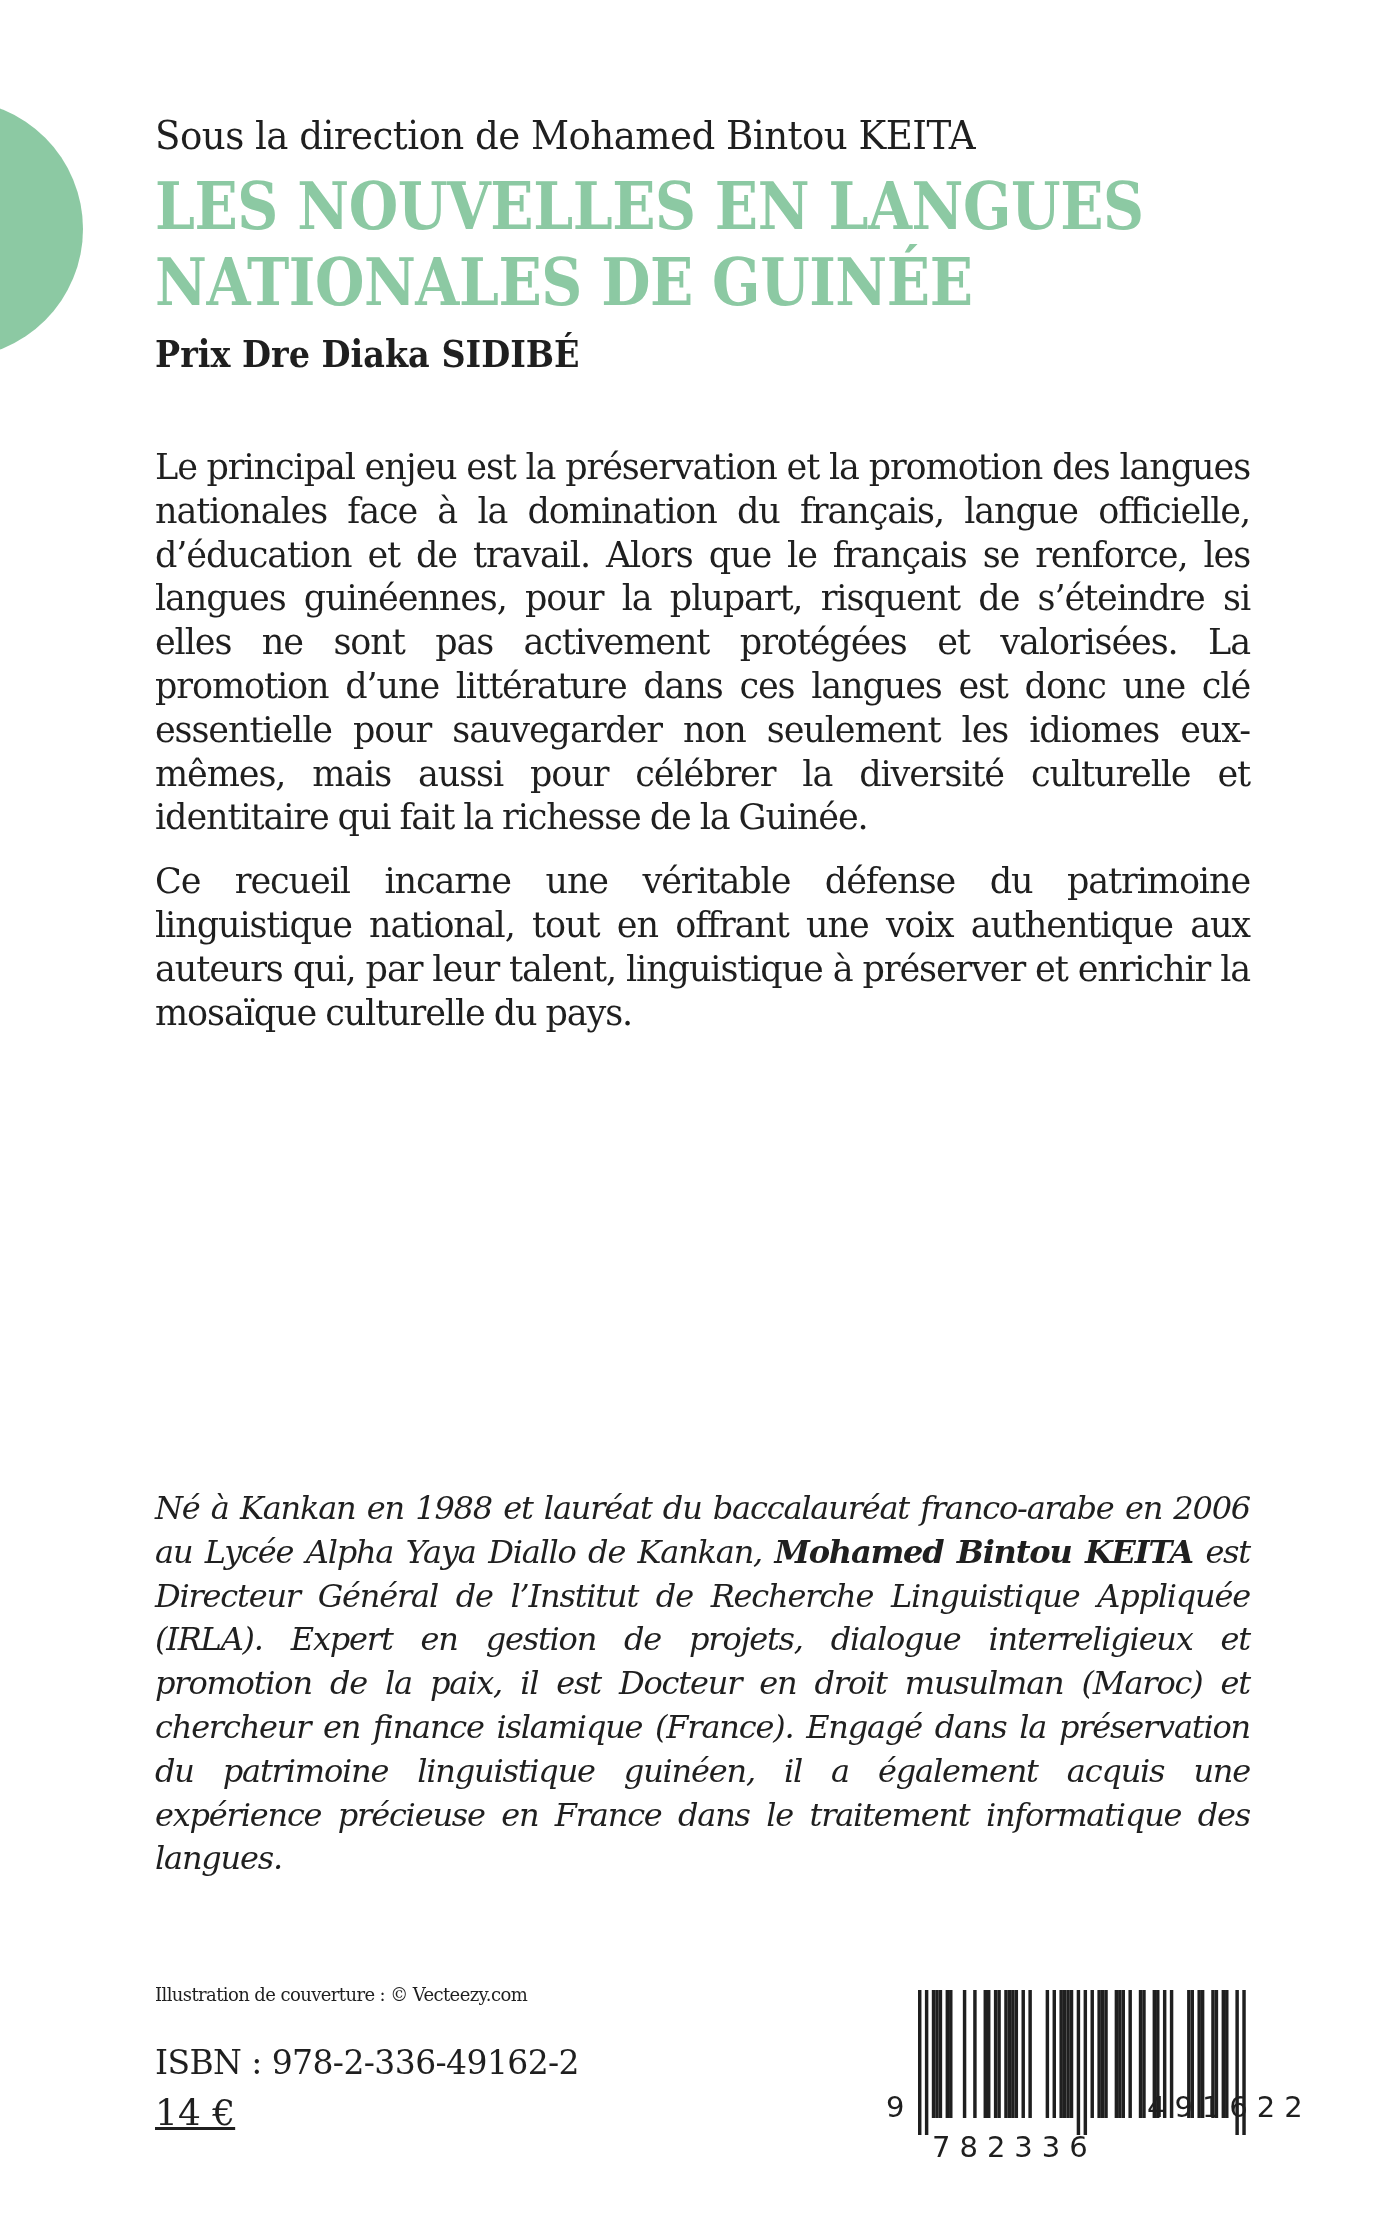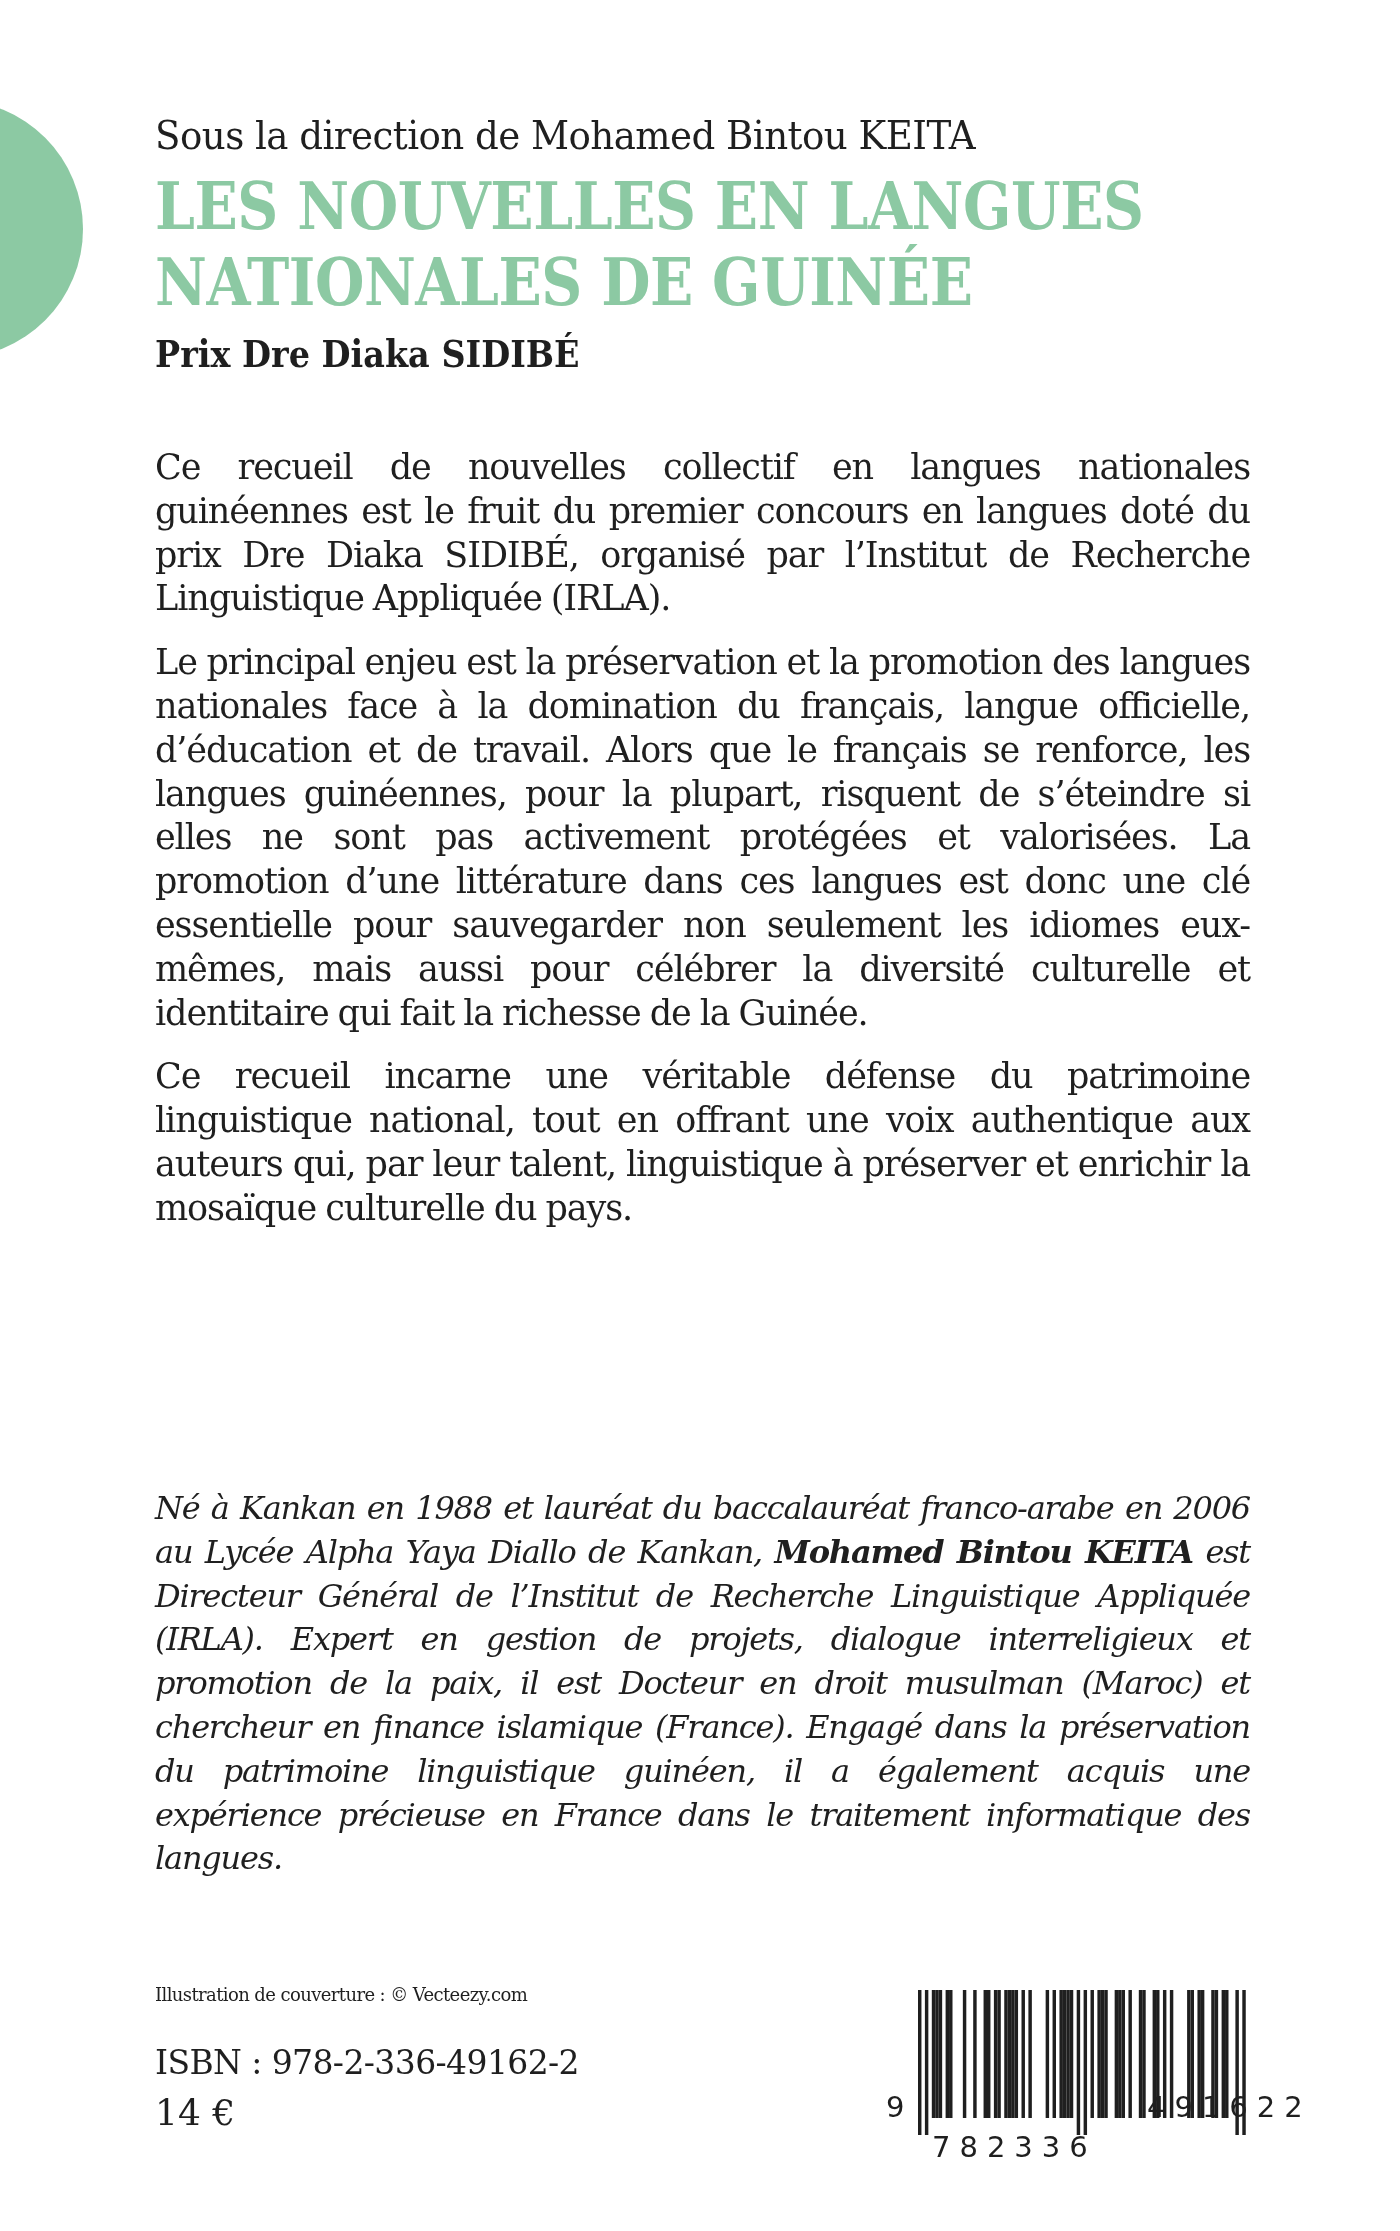--- a/index.html
+++ b/index.html
@@ -18,41 +18,40 @@
   .body-text { top:446px; font-size:35px; line-height:43.8px; }
   .body-text p { margin:0 0 20px 0; text-align:justify; text-align-last:left;
                  letter-spacing:-1.1px; word-spacing:-1px; }
   .bio { top:1487px; font-size:32px; line-height:43.8px; font-style:italic; }
   .bio p { margin:0; text-align:justify; text-align-last:left; letter-spacing:-1.2px; word-spacing:-1px; }
   .bio b { font-weight:bold; font-style:italic; }
   .credit { position:absolute; left:155px; top:1975px; font-size:18px; line-height:40px;
             letter-spacing:-0.6px; white-space:nowrap; }
   .isbn { position:absolute; left:155px; top:2043px; font-size:33px; line-height:40px;
           letter-spacing:-0.6px; white-space:nowrap; }
-  .price { position:absolute; left:155px; top:2090px; font-size:36px; line-height:46px; white-space:nowrap; }
+  .price { position:absolute; left:155px; top:2090px; font-size:36px; line-height:46px; white-space:nowrap;text-decoration:underline; }
   .barcode { position:absolute; left:880px; top:1940px; width:420px; height:220px; }
   .barcode-digits { position:absolute; top:2090px; font-family:"DejaVu Sans","Liberation Sans",sans-serif;
                     font-size:29px; line-height:34px; color:#1f1f1f; white-space:nowrap; }
 </style>
 </head>
 <body>
 
 <div class="circle"></div>
 
 <div class="col direction">Sous la direction de Mohamed Bintou KEITA</div>
 
 <h1 class="col title">
   <span>LES NOUVELLES EN LANGUES</span>
   <span>NATIONALES DE GUINÉE</span>
 </h1>
 
 <h2 class="col prize">Prix Dre Diaka SIDIBÉ</h2>
 
 <div class="col body-text">
-  <p>Ce recueil de nouvelles collectif en langues nationales guinéennes est le fruit du premier concours en langues doté du prix Dre Diaka SIDIBÉ, organisé par l’Institut de Recherche Linguistique Appliquée (IRLA).</p>
   <p>Le principal enjeu est la préservation et la promotion des langues nationales face à la domination du français, langue officielle, d’éducation et de travail. Alors que le français se renforce, les langues guinéennes, pour la plupart, risquent de s’éteindre si elles ne sont pas activement protégées et valorisées. La promotion d’une littérature dans ces langues est donc une clé essentielle pour sauvegarder non seulement les idiomes eux-mêmes, mais aussi pour célébrer la diversité culturelle et identitaire qui fait la richesse de la Guinée.</p>
   <p>Ce recueil incarne une véritable défense du patrimoine linguistique national, tout en offrant une voix authentique aux auteurs qui, par leur talent, linguistique à préserver et enrichir la mosaïque culturelle du pays.</p>
 </div>
 
 <div class="col bio">
   <p><span>Né à Kankan en 1988 et lauréat du baccalauréat franco-arabe en 2006 au Lycée Alpha Yaya Diallo de Kankan, </span><b>Mohamed Bintou KEITA</b><span> est Directeur Général de l’Institut de Recherche Linguistique Appliquée (IRLA). Expert en gestion de projets, dialogue interreligieux et promotion de la paix, il est Docteur en droit musulman (Maroc) et chercheur en finance islamique (France). Engagé dans la préservation du patrimoine linguistique guinéen, il a également acquis une expérience précieuse en France dans le traitement informatique des langues.</span></p>
 </div>
 
 <div class="credit">Illustration de couverture : © Vecteezy.com</div>
 <div class="isbn">ISBN : 978-2-336-49162-2</div>

